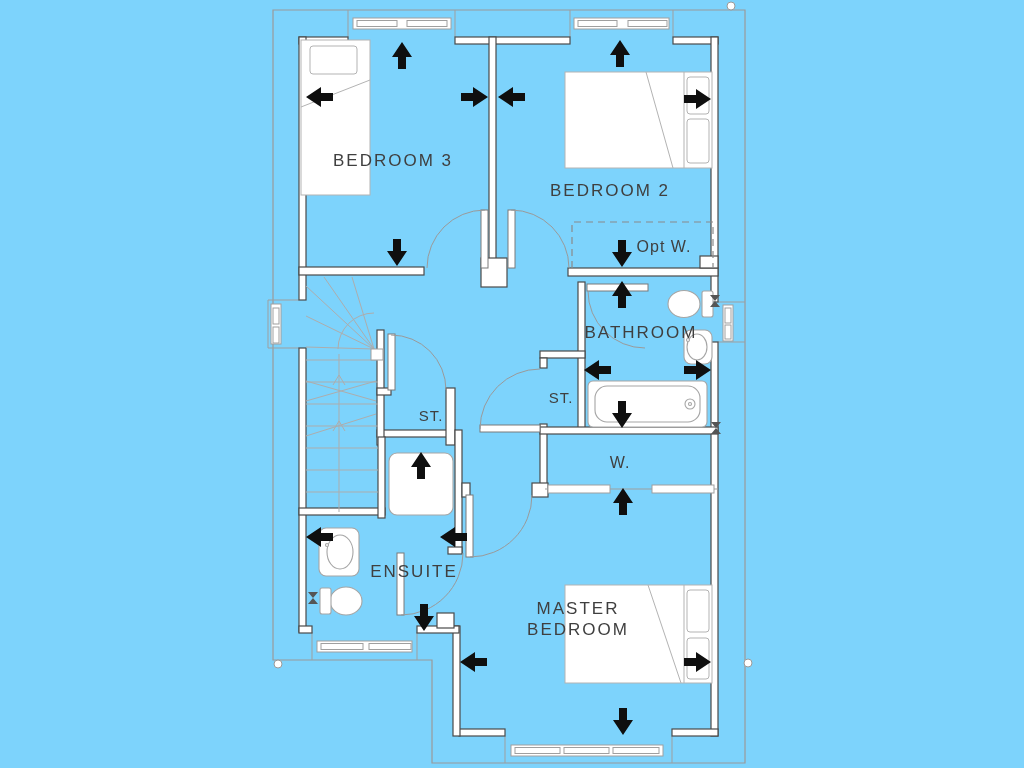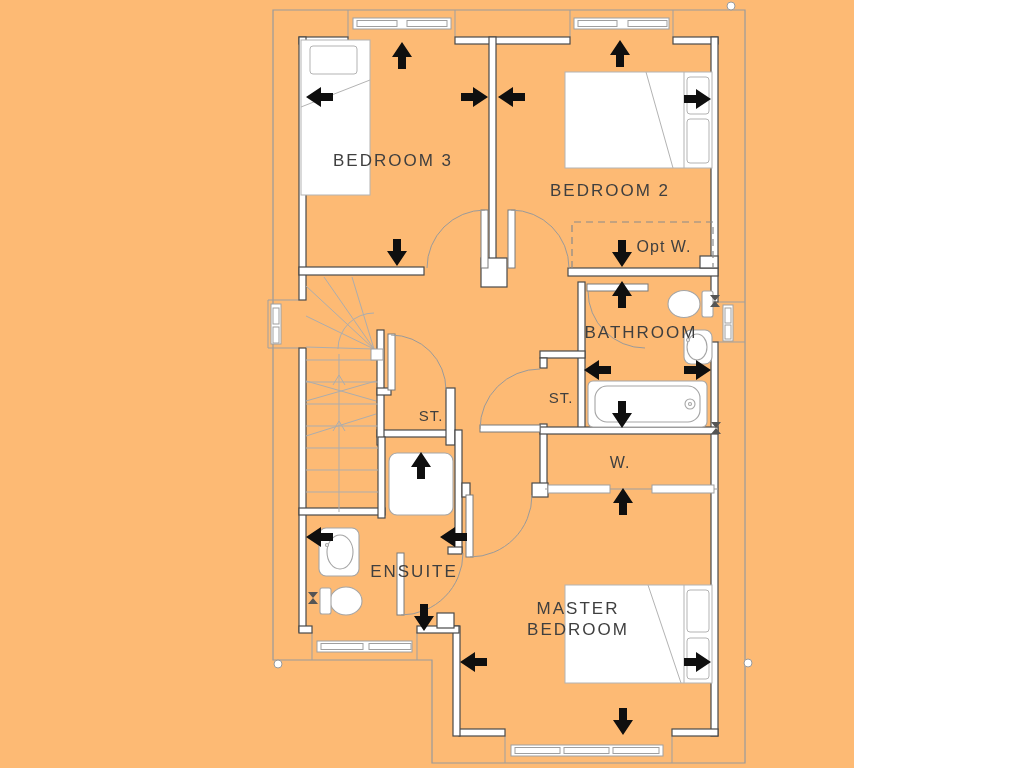--- a/index.html
+++ b/index.html
@@ -1,17 +1,17 @@
 <!DOCTYPE html>
 <html><head>
 <meta charset="utf-8">
 <title>Floor Plan</title>
 <style>
   html,body{margin:0;padding:0;background:#ffffff;}
-  #canvas{position:relative;width:854px;height:768px;background:#fdba74;overflow:hidden;
+  #canvas{position:relative;width:1024px;height:768px;background:#7dd3fc;overflow:hidden;
           font-family:"Liberation Sans",sans-serif;}
   svg{position:absolute;left:0;top:0;}
   .eaves{fill:none;stroke:#9a9a9a;stroke-width:1.2;}
   .marker{fill:#ffffff;stroke:#9a9a9a;stroke-width:1;}
   .wall{fill:#ffffff;stroke:#4a4a4a;stroke-width:1.2;}
   .thin{fill:none;stroke:#9f9f9f;stroke-width:1;}
   .thin-fill{fill:#ffffff;stroke:#9f9f9f;stroke-width:1;}
   .fixture{fill:#ffffff;stroke:#a5a5a5;stroke-width:1.1;}
   .furn{fill:#ffffff;stroke:#b3b3b3;stroke-width:1;}
   .stair{fill:none;stroke:#adadad;stroke-width:1;}

